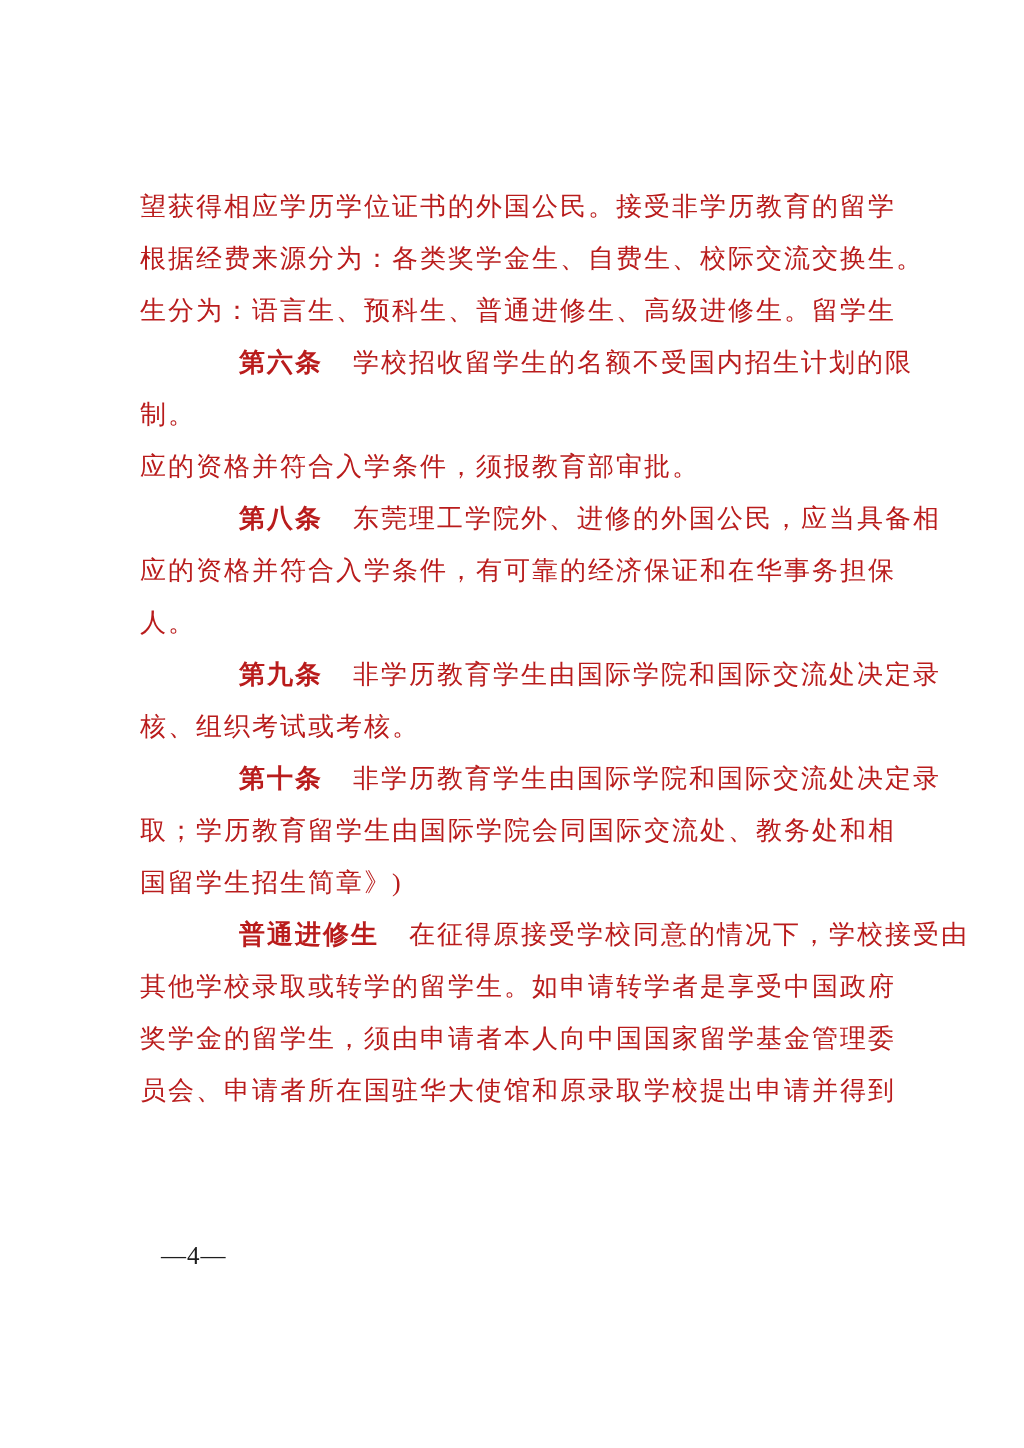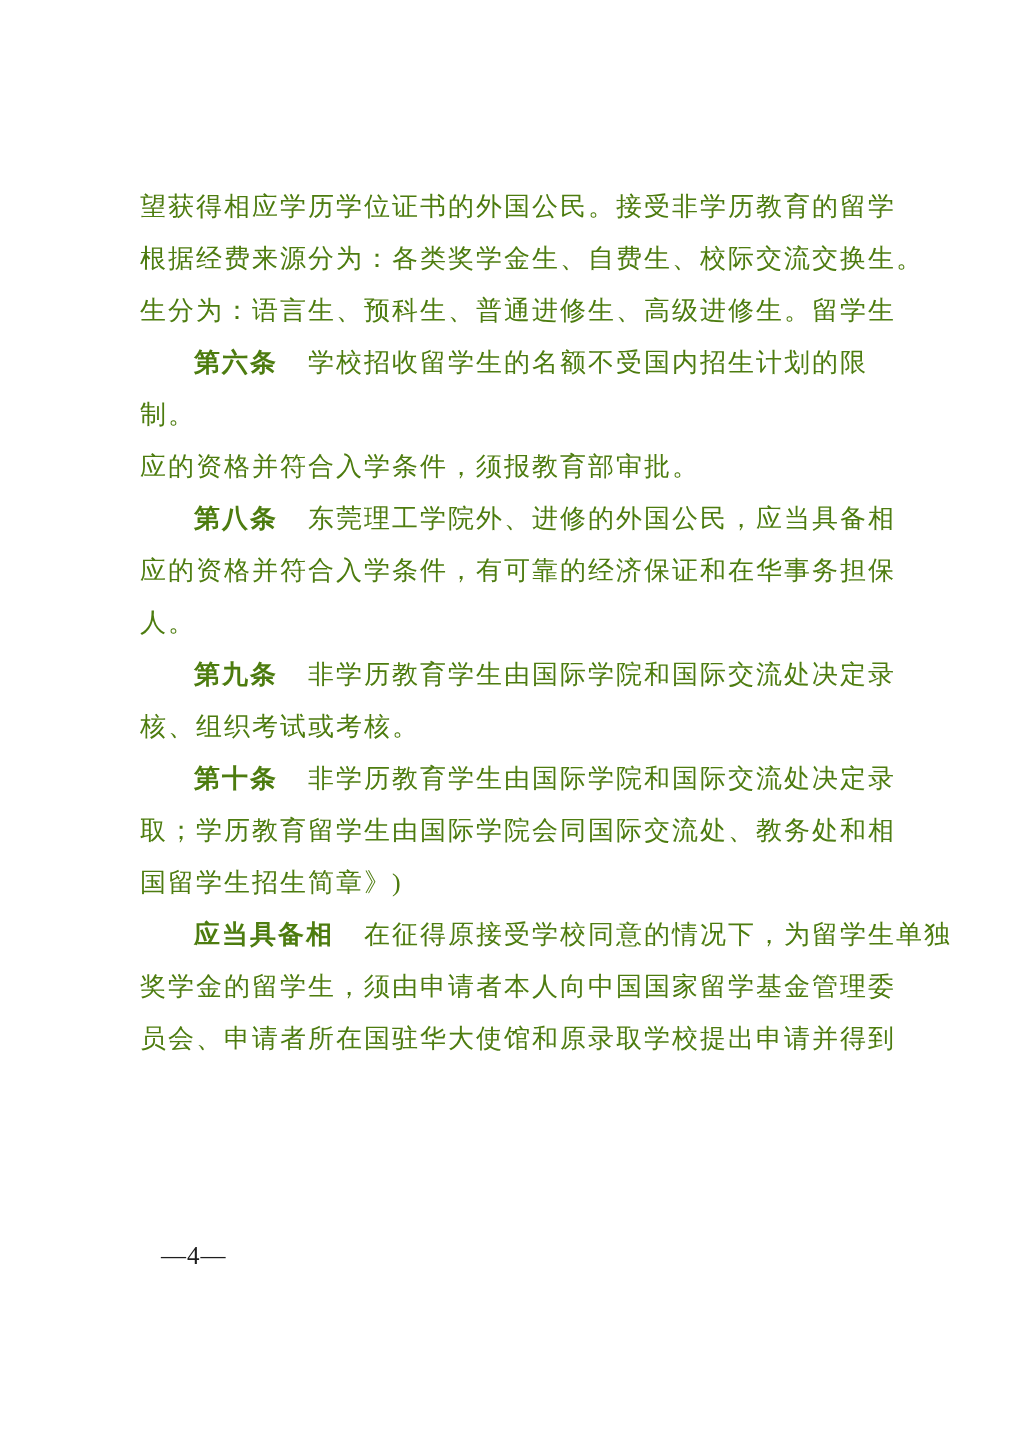--- a/index.html
+++ b/index.html
@@ -21,28 +21,29 @@
     left: 140px;
     top: 181px;
     width: 756px;
   }
   .line {
     font-size: 26px;
     letter-spacing: 2px;
     line-height: 52px;
     height: 52px;
     white-space: nowrap;
-    color: #4d7c0f;
+    color: #b91c1c;
   }
   .line.indent {
     padding-left: 54px;
   }
   .article-no {
     font-weight: 700;
     margin-right: 30px;
+    margin-left: 45px;
   }
   .footer {
     position: absolute;
     left: 161px;
     top: 1240px;
     font-size: 25px;
     letter-spacing: 1px;
     line-height: 32px;
     color: #1e1e1e;
   }
@@ -59,20 +60,21 @@
       <div class="line"><span>制。</span></div>
       <div class="line"><span>应的资格并符合入学条件，须报教育部审批。</span></div>
       <div class="line indent"><span class="article-no">第八条</span><span>东莞理工学院外、进修的外国公民，应当具备相</span></div>
       <div class="line"><span>应的资格并符合入学条件，有可靠的经济保证和在华事务担保</span></div>
       <div class="line"><span>人。</span></div>
       <div class="line indent"><span class="article-no">第九条</span><span>非学历教育学生由国际学院和国际交流处决定录</span></div>
       <div class="line"><span>核、组织考试或考核。</span></div>
       <div class="line indent"><span class="article-no">第十条</span><span>非学历教育学生由国际学院和国际交流处决定录</span></div>
       <div class="line"><span>取；学历教育留学生由国际学院会同国际交流处、教务处和相</span></div>
       <div class="line"><span>国留学生招生简章》)</span></div>
-      <div class="line indent"><span class="article-no">应当具备相</span><span>在征得原接受学校同意的情况下，为留学生单独</span></div>
+      <div class="line indent"><span class="article-no">普通进修生</span><span>在征得原接受学校同意的情况下，学校接受由</span></div>
+      <div class="line"><span>其他学校录取或转学的留学生。如申请转学者是享受中国政府</span></div>
       <div class="line"><span>奖学金的留学生，须由申请者本人向中国国家留学基金管理委</span></div>
       <div class="line"><span>员会、申请者所在国驻华大使馆和原录取学校提出申请并得到</span></div>
     </div>
   <div class="footer">
     <span>—4—</span>
   </div>
 </div>
 
 </body></html>

